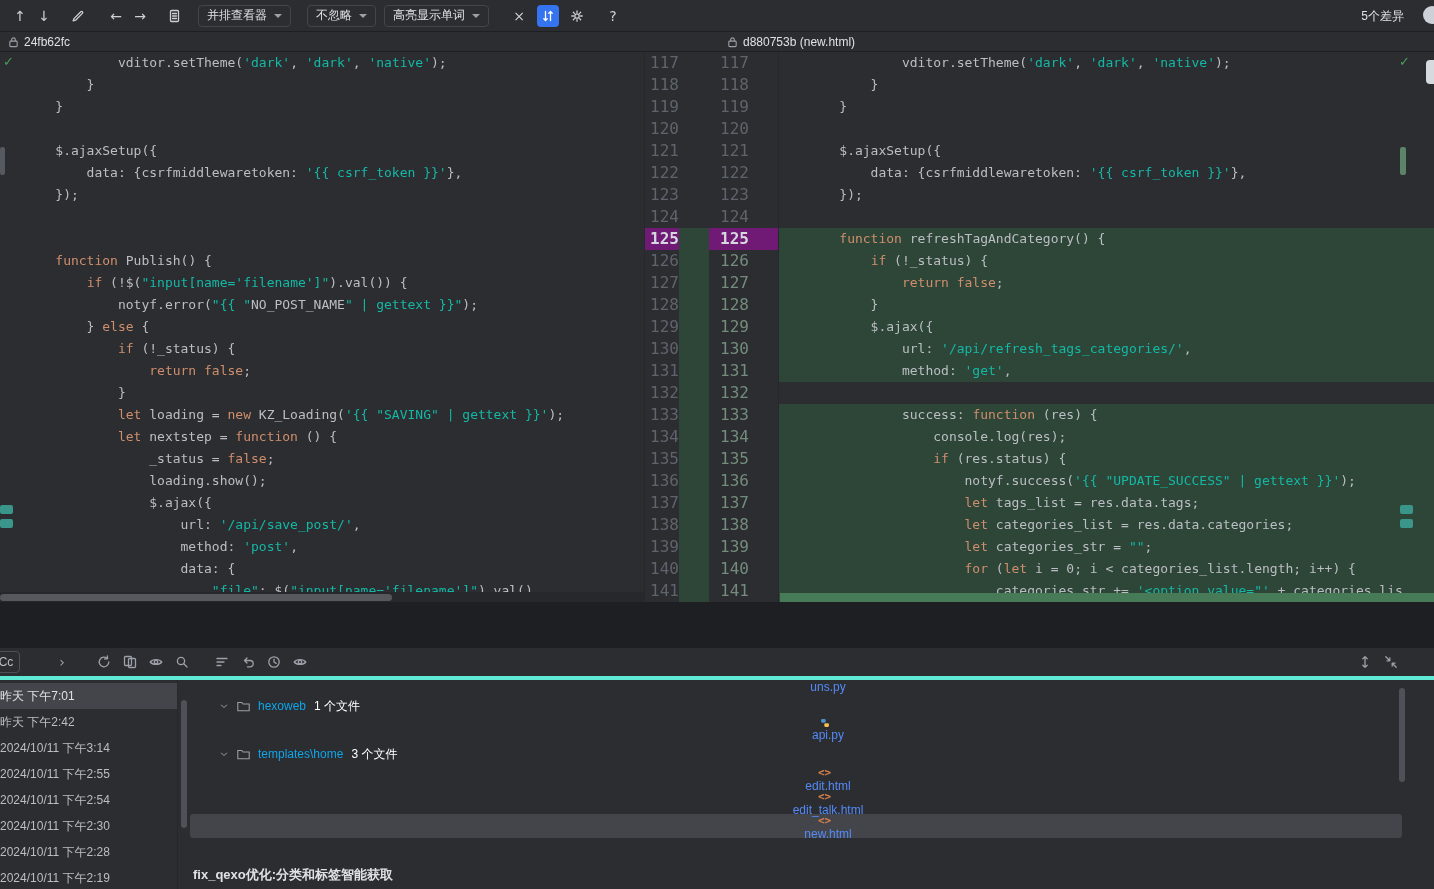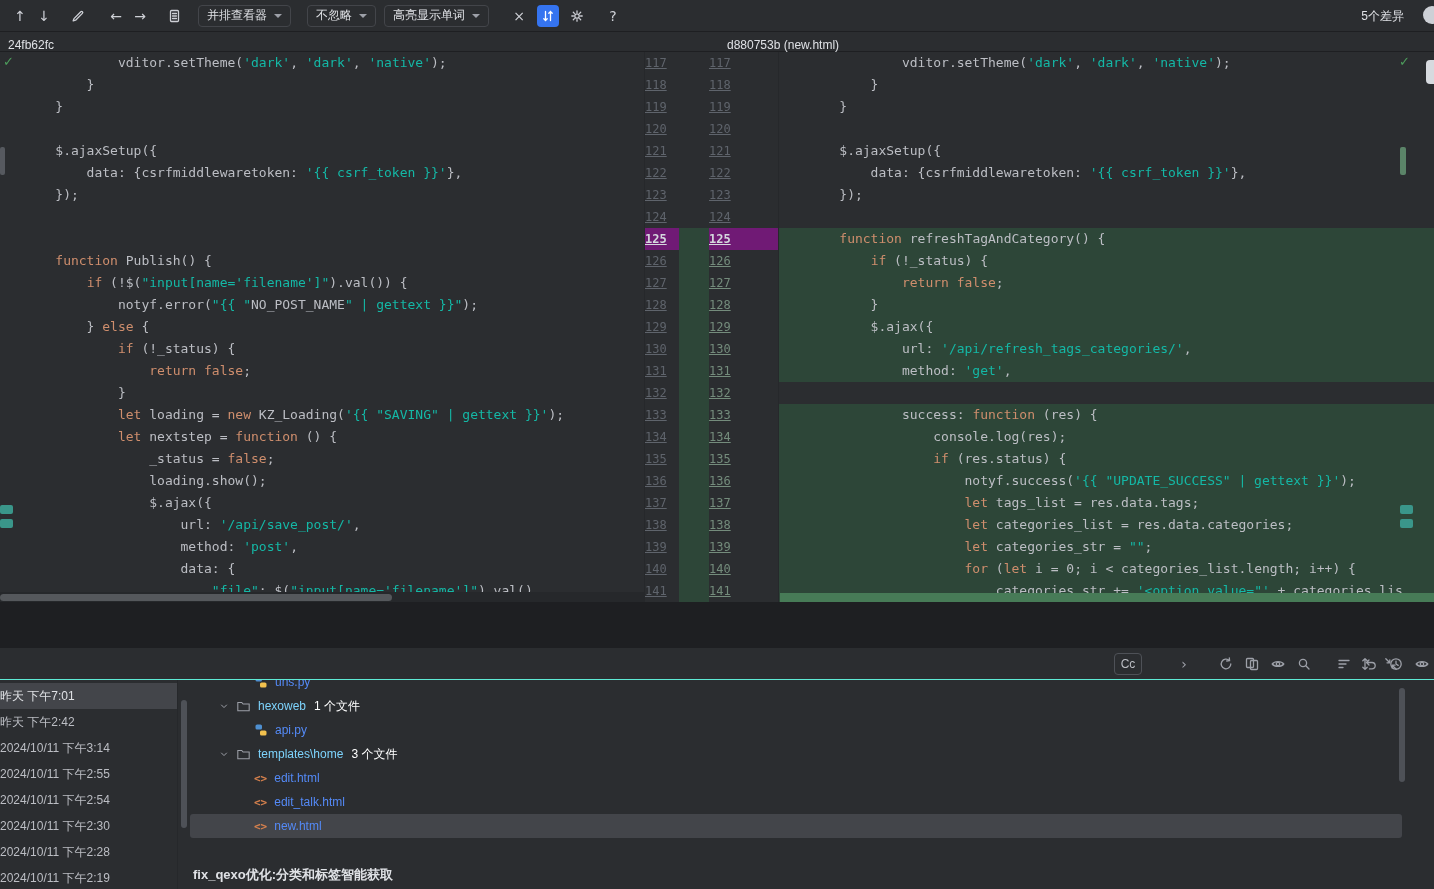--- a/index.html
+++ b/index.html
@@ -21,41 +21,41 @@
               font-size:12px; flex:none; }
   .dd-arrow { width:0; height:0; border-left:4px solid transparent; border-right:4px solid transparent;
               border-top:4px solid #9da0a8; }
   .diffcount { position:absolute; right:30px; top:0; height:32px; display:flex;
                align-items:center; color:#dfe1e5; }
   .avatar-partial { position:absolute; right:-7px; top:6px; width:18px; height:18px;
                     border-radius:50%; background:#cdd0d6; }
 
   
   .fileheaders { height:20px; background:#2b2d30; border-bottom:1px solid #1e1f22; position:relative; }
-  .fh { position:absolute; top:0; height:20px; display:flex; align-items:flex-start; gap:5px;
-        color:#dfe1e5;flex-direction:column; }
+  .fh { position:absolute; top:0; height:20px; display:flex; align-items:center; gap:5px;
+        color:#dfe1e5; }
   .fh.left { left:8px; }
   .fh.right { left:727px; }
 
   
   .diffarea { position:relative; height:550px; background:#2b2d30; overflow:hidden; }
   .diffbody { position:absolute; inset:0; }
   .drow { display:flex; height:22px; }
   .cell { overflow:hidden; }
   .cell pre { margin:0; font-family:"DejaVu Sans Mono", monospace; font-size:13px;
               line-height:22px; white-space:pre; color:#bcbec4; }
   .lcell { width:644px; flex:none; padding-left:24px; }
   .rcell { flex:1; padding-left:29px; }
   .rcell.chg { background:#2d4638; }
   .kw { color:#cf8e6d; }
   .str { color:#14b8a6; }
   .gut { width:135px; flex:none; display:flex; background:#2b2d30;
          border-left:1px solid #26282b; border-right:1px solid #26282b; }
-  .ln { font-family:"DejaVu Sans Mono", monospace; font-size:12px; line-height:22px;
-        color:#5f646c; text-align:left;text-decoration:underline; }
+  .ln { font-family:"DejaVu Sans Mono", monospace; font-size:16px; line-height:22px;
+        color:#5f646c; text-align:right; }
   .lnum { width:34px; }
   .mid { width:30px; }
   .mid.chg { background:#2d4638; }
   .rnum { width:40px; }
   .rnum.grn { color:#748c7c; }
   .gpad { flex:1; }
   .gut.caret { background:#701a75; }
   .gut.caret .ln { color:#d5d8de; font-weight:bold; }
 
   .checkmark { position:absolute; font-size:13px; font-weight:bold; color:#4d9d5c;
@@ -71,44 +71,44 @@
   .vcsmark { position:absolute; width:13px; height:9px; border-radius:2px; background:#3a968a; }
   .vm-l1 { left:0; top:453px; } .vm-l2 { left:0; top:467px; }
   .vm-r1 { right:21px; top:453px; } .vm-r2 { right:21px; top:467px; }
   .htrack { position:absolute; left:0; bottom:0; width:644px; height:10px; background:#26282b; }
   .hthumb { position:absolute; left:0; bottom:1px; width:392px; height:7px;
             background:#55585c; border-radius:4px; }
   .hstrip-right { position:absolute; left:780px; right:0; bottom:0; height:9px; background:#477b57; }
 
   
   .gap { height:46px; background:#1e1f22; }
-  .btoolbar { height:32px; background:#2b2d30; border-bottom:1px solid #5eead4;
-              display:flex; align-items:center; position:relative;justify-content:flex-end; }
+  .btoolbar { height:32px; background:#2b2d30; border-bottom:4px solid #5eead4;
+              display:flex; align-items:center; position:relative; }
   .btoolbar .tbtn { color:#9da0a8; }
   .ccbox { margin-left:-8px; width:28px; height:22px; border:1px solid #4e5157; border-radius:4px;
            display:flex; align-items:center; justify-content:center; color:#bcbec4; flex:none; }
   .rico1 { position:absolute; right:57px; }
   .rico2 { position:absolute; right:31px; }
 
   
   .bcontent { display:flex; height:209px; background:#2b2d30; position:relative; }
   .revlist { width:178px; flex:none; padding-top:3px; border-right:1px solid #26282b; }
   .revrow { height:26px; line-height:26px; color:#bcbec4; white-space:nowrap; }
   .revrow.selected { background:#43454a; color:#dfe1e5; }
   .revscrollthumb { position:absolute; left:181px; top:20px; width:6px; height:128px;
                     background:#4e5157; border-radius:3px; }
   .treepanel { flex:1; position:relative; overflow:hidden; padding-left:12px; }
   .trow { height:24px; display:flex; align-items:center; margin-right:32px; white-space:nowrap; }
   .trow.depth1 { padding-left:26px; }
-  .trow.depth2 { padding-left:64px; }
+  .trow.depth2 { padding-left:64px;flex-direction:column; }
   .trow.partial { margin-top:-10px; }
   .trow.selected { background:#43454a; border-radius:3px; }
   .chev { width:16px; display:flex; justify-content:center; margin-right:4px; }
   .ticon { margin-right:7px; display:flex; }
-  .flabel { color:#7dd3fc; }
+  .flabel { color:#0ea5e9; }
   .fcount { color:#ffffff; margin-left:8px; }
   .fname { color:#548af7; }
   .htmlicon { font-family:"DejaVu Sans Mono", monospace; font-weight:bold; font-size:11px;
               color:#d5804d; margin-right:7px; }
   .commitmsg { position:absolute; left:15px; top:186px; font-weight:bold; font-size:13px;
                color:#dfe1e5; }
   .treescrollthumb { position:absolute; right:29px; top:8px; width:6px; height:94px;
                      background:#4e5157; border-radius:3px; }
   svg.i { fill:none; stroke:#ced0d6; stroke-width:1.3; stroke-linecap:round; stroke-linejoin:round; }
   .btoolbar svg.i { stroke:#9da0a8; }

